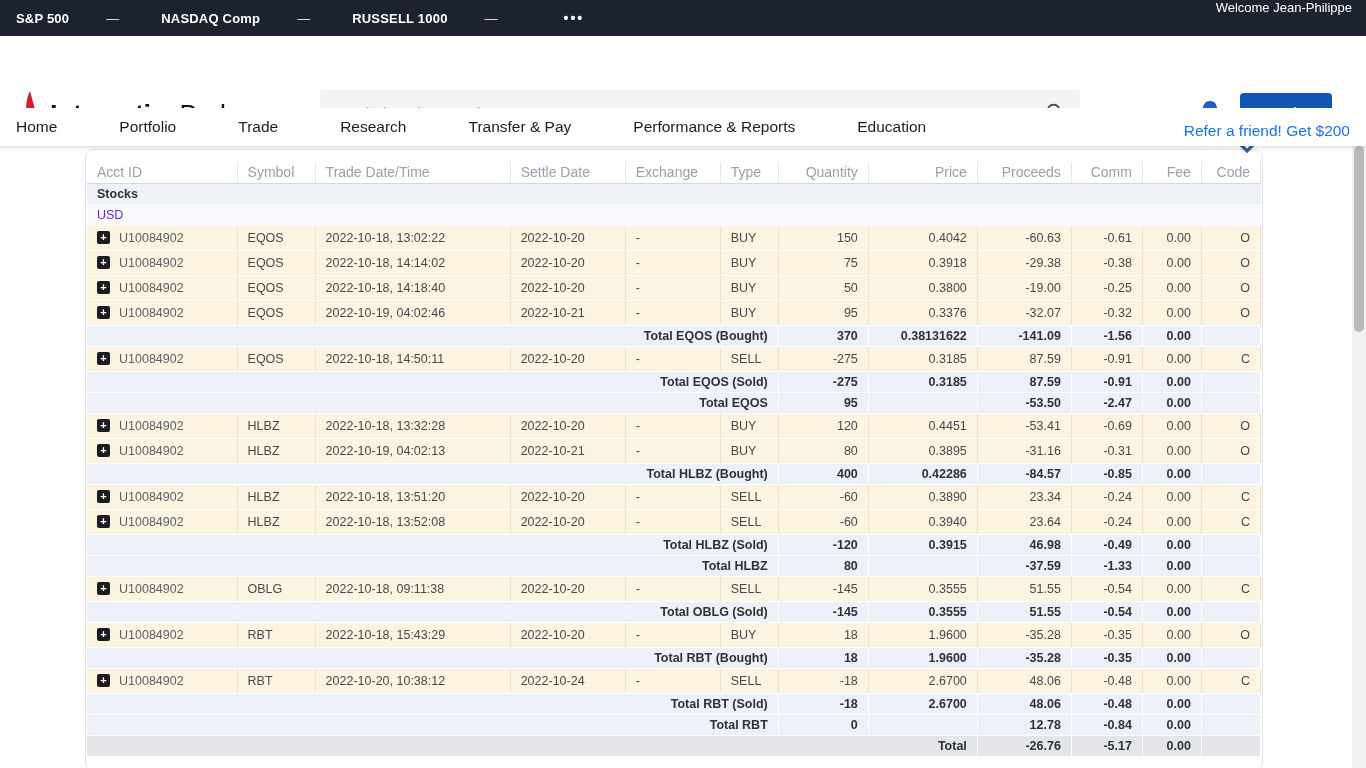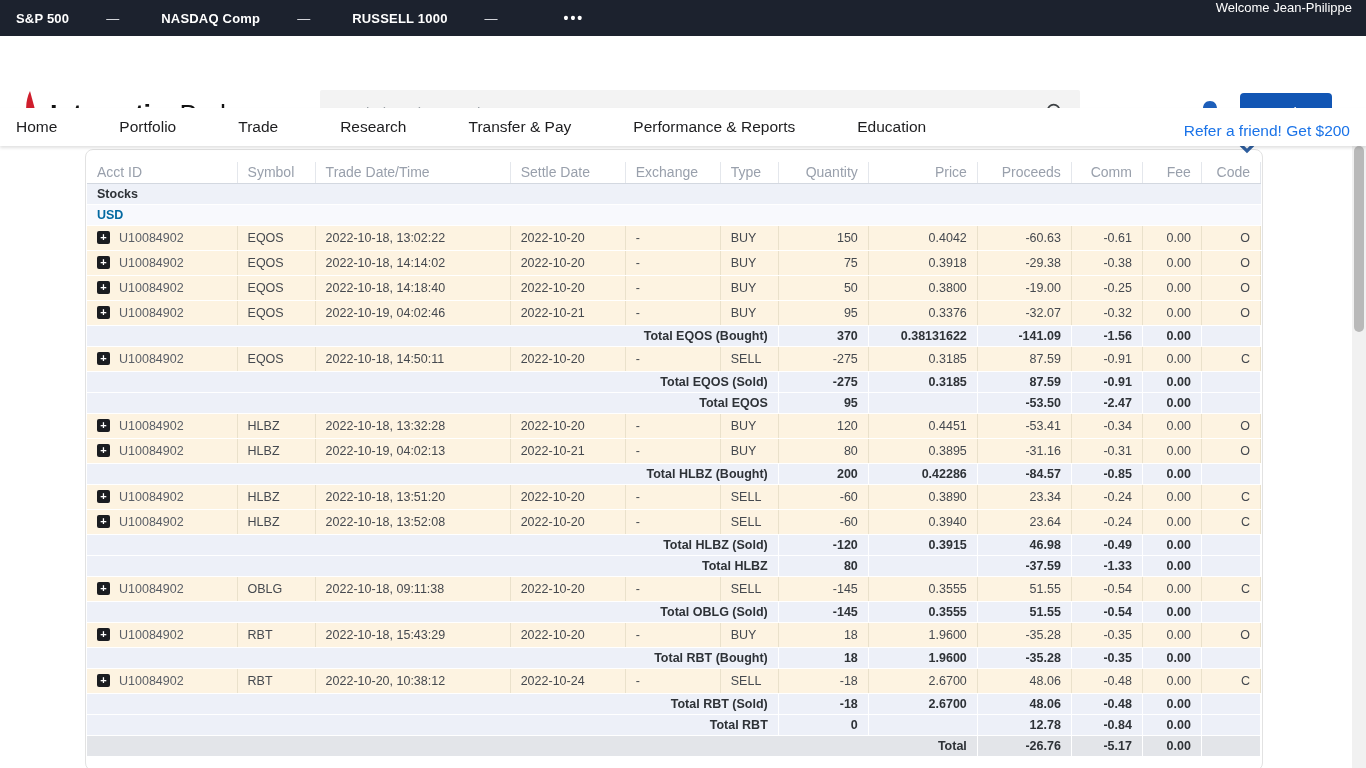--- a/index.html
+++ b/index.html
@@ -49,21 +49,21 @@
   .clip-icon svg { display:block; margin-top:-6px; }
 
   
   table.trades { border-collapse:collapse; table-layout:fixed; width:1174px; font-size:12.5px; }
   th { height:21px; font-weight:400; color:#99a0ac; font-size:14px; text-align:left;
     padding:0 10px; border-right:1px solid #e4e7ec; border-bottom:1px solid #d3d8e0; white-space:nowrap; overflow:hidden; }
   th.al-right { text-align:right; }
   td { height:21px; padding:0 10px; white-space:nowrap; overflow:hidden; color:#45494f; vertical-align:middle; }
   td.al-right { text-align:right; }
   tr.r-group td { background:#eef1f8; font-weight:700; color:#2e3237; border-bottom:1px solid #fff; }
-  tr.r-subgroup td { background:#f8f9fd; font-weight:700; color:#0369a1; border-bottom:1px solid #fff; }
+  tr.r-subgroup td { background:#f8f9fd; font-weight:400; color:#6d28d9; border-bottom:1px solid #fff; }
   tr.r-trade td { background:#fdf3e1; height:25px; border-right:1px solid #eae1cb; border-bottom:1px solid #fff; }
   tr.r-trade td:last-child { border-right:1px solid #eae1cb; }
   tr.r-subtotal td { background:#edf0f8; font-weight:700; color:#2e3237;
     border-right:1px solid #fff; border-bottom:1px solid #fff; }
   tr.r-grandtotal td { background:#e3e5e9; font-weight:700; color:#2e3237; border-right:1px solid #fff; }
   td.lbl-indent { padding-left:10px;text-align:right; }
   .acct-cell { display:flex; align-items:center; gap:9px; }
   .plus-btn { width:13px; height:13px; min-width:13px; background:#1a1c20; color:#fff; border-radius:2px;
     display:inline-flex; align-items:center; justify-content:center; font-size:11px; font-weight:700;
     line-height:1; cursor:pointer; }
@@ -315,21 +315,21 @@
               </span>
             </td>
             <td>HLBZ</td>
             <td>2022-10-18, 13:32:28</td>
             <td>2022-10-20</td>
             <td>-</td>
             <td>BUY</td>
             <td class="al-right">120</td>
             <td class="al-right">0.4451</td>
             <td class="al-right">-53.41</td>
-            <td class="al-right">-0.34</td>
+            <td class="al-right">-0.69</td>
             <td class="al-right">0.00</td>
             <td class="al-right">O</td>
           </tr>
           <tr class="r-trade">
             <td>
               <span class="acct-cell">
                 <span class="plus-btn">+</span>
                 <span class="acct-text">U10084902</span>
               </span>
             </td>
@@ -340,21 +340,21 @@
             <td>BUY</td>
             <td class="al-right">80</td>
             <td class="al-right">0.3895</td>
             <td class="al-right">-31.16</td>
             <td class="al-right">-0.31</td>
             <td class="al-right">0.00</td>
             <td class="al-right">O</td>
           </tr>
           <tr class="r-subtotal">
             <td class="lbl-indent" colspan="6">Total HLBZ (Bought)</td>
-            <td class="al-right">200</td>
+            <td class="al-right">400</td>
             <td class="al-right">0.42286</td>
             <td class="al-right">-84.57</td>
             <td class="al-right">-0.85</td>
             <td class="al-right">0.00</td>
             <td class="al-right"></td>
           </tr>
           <tr class="r-trade">
             <td>
               <span class="acct-cell">
                 <span class="plus-btn">+</span>

